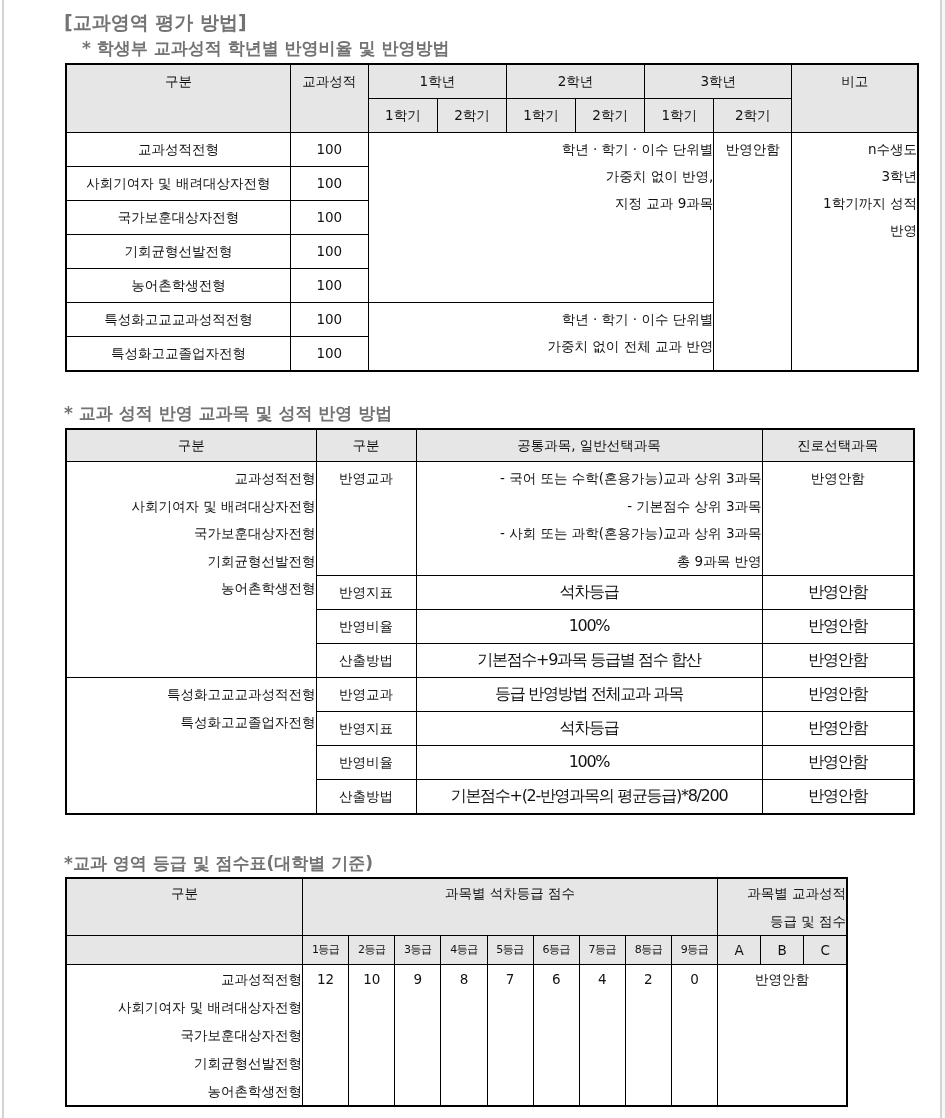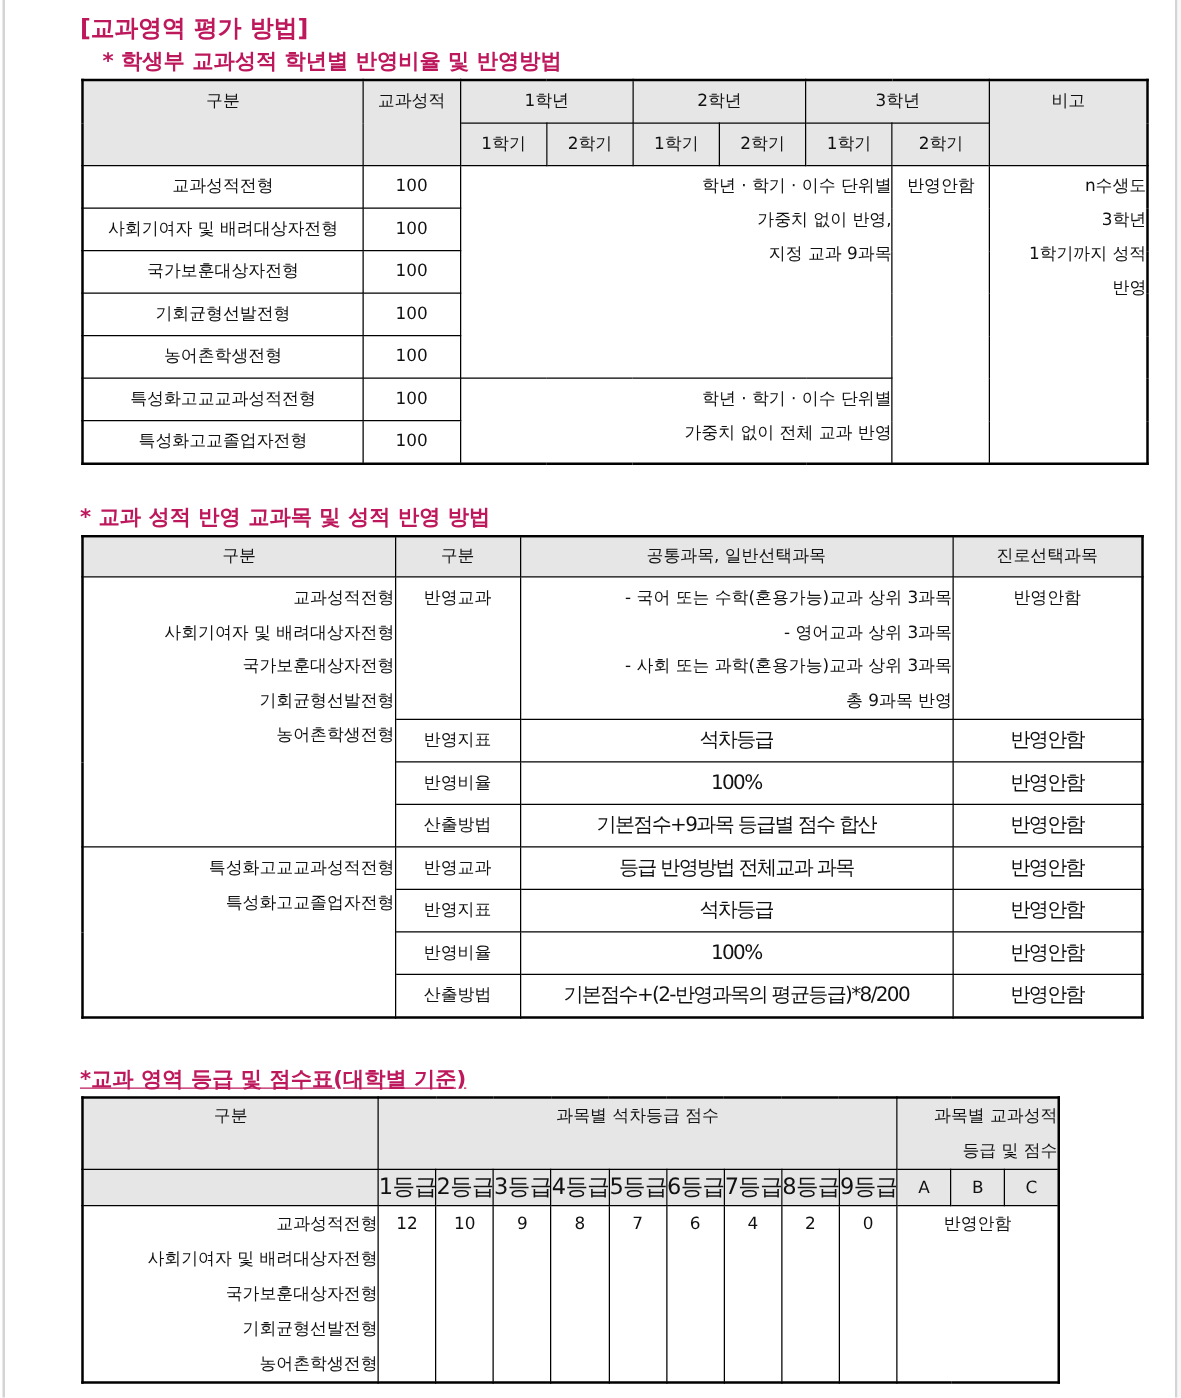--- a/index.html
+++ b/index.html
@@ -3,42 +3,42 @@
 <meta charset="utf-8">
 <style>
   html, body { margin: 0; padding: 0; }
   body {
     width: 945px; height: 1118px; background: #ffffff; position: relative; overflow: hidden;
     font-family: "DejaVu Sans", "Liberation Sans", sans-serif; color: #111;
   }
   .edge-left { position: absolute; left: 2px; top: 0; width: 2px; height: 1118px; background: #d4d4d4; }
   .edge-right { position: absolute; left: 940px; top: 0; width: 2px; height: 1118px; background: #d4d4d4; }
   .edge-right-fill { position: absolute; left: 942px; top: 0; width: 3px; height: 1118px; background: #f7f7f7; }
-  h1, h2 { margin: 0; position: absolute; font-weight: bold; color: #be185d; white-space: nowrap; }
+  h1, h2 { margin: 0; position: absolute; font-weight: bold; color: #737373; white-space: nowrap; }
   h1 { left: 64px; top: 10px; font-size: 19px; }
   h2 { font-size: 17px; }
   .h2a { left: 64px; top: 37px; margin-left: 18px; }
   .h2b { left: 64px; top: 402px; }
-  .h2c { left: 64px; top: 852px; text-decoration: underline; }
+  .h2c { left: 64px; top: 852px; }
   table { position: absolute; border-collapse: collapse; table-layout: fixed; font-size: 13.5px; border-radius: 29px; }
   td, th { border: 1px solid #000; text-align: center; vertical-align: top; padding: 0; font-weight: normal; line-height: 27px; overflow: hidden; white-space: nowrap; }
   th { background: #e6e6e6; }
   .outer { border: 2px solid #000; }
   #t1 { left: 65px; top: 63px; width: 854px; }
   #t1 th, #t1 td { height: 33px; line-height: 32px; }
   #t1 .multi { line-height: 27px; padding-top: 3px; }
   #t2 { left: 65px; top: 428px; width: 848px; }
   #t2 th { height: 31px; line-height: 30px; }
   #t2 td { height: 33px; line-height: 32px; }
   #t2 .multi { line-height: 27.5px; padding-top: 3px; }
   #t2 .left { text-align: left; padding-left: 8px; }
   .cond { letter-spacing: -1.3px; font-size: 16px; }
   #t3 { left: 65px; top: 877px; width: 783px; }
   #t3 th { line-height: 28px; }
-  #t3 .small { font-size: 18px; letter-spacing: -0.5px; }
+  #t3 .small { font-size: 11px; letter-spacing: -0.5px; }
   #t3 td { line-height: 28px; padding-top: 0; }
   .line { display: block; text-align: right; }
 </style>
 </head>
 <body>
 
 <div class="edge-left"></div>
 <div class="edge-right"></div>
 <div class="edge-right-fill"></div>
 
@@ -140,21 +140,21 @@
     <td rowspan="4" class="multi">
       <span class="line">교과성적전형</span>
       <span class="line">사회기여자 및 배려대상자전형</span>
       <span class="line">국가보훈대상자전형</span>
       <span class="line">기회균형선발전형</span>
       <span class="line">농어촌학생전형</span>
     </td>
     <td style="height:112px">반영교과</td>
     <td class="multi left">
       <span class="line">- 국어 또는 수학(혼용가능)교과 상위 3과목</span>
-      <span class="line">- 영어교과 상위 3과목</span>
+      <span class="line">- 기본점수 상위 3과목</span>
       <span class="line">- 사회 또는 과학(혼용가능)교과 상위 3과목</span>
       <span class="line">총 9과목 반영</span>
     </td>
     <td>반영안함</td>
   </tr>
   <tr>
     <td>반영지표</td>
     <td class="cond">석차등급</td>
     <td class="cond">반영안함</td>
   </tr>

